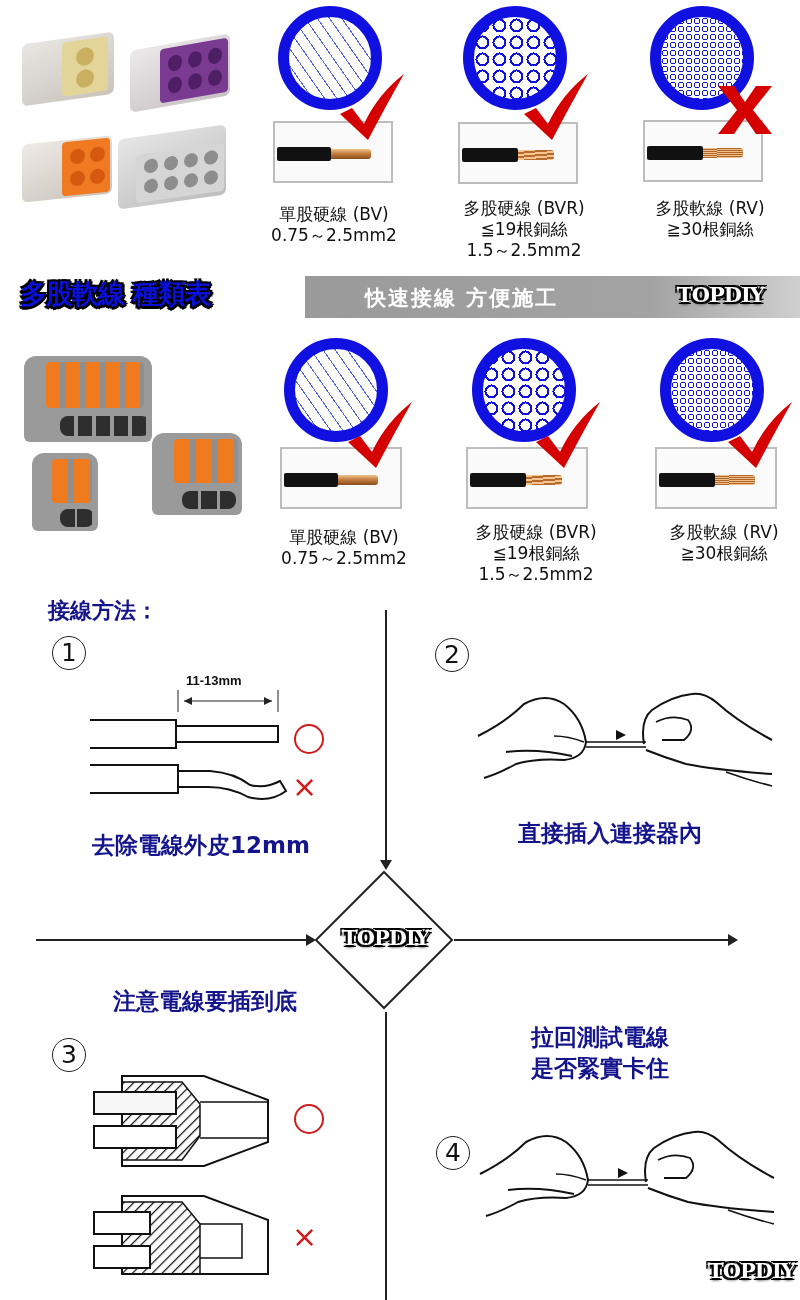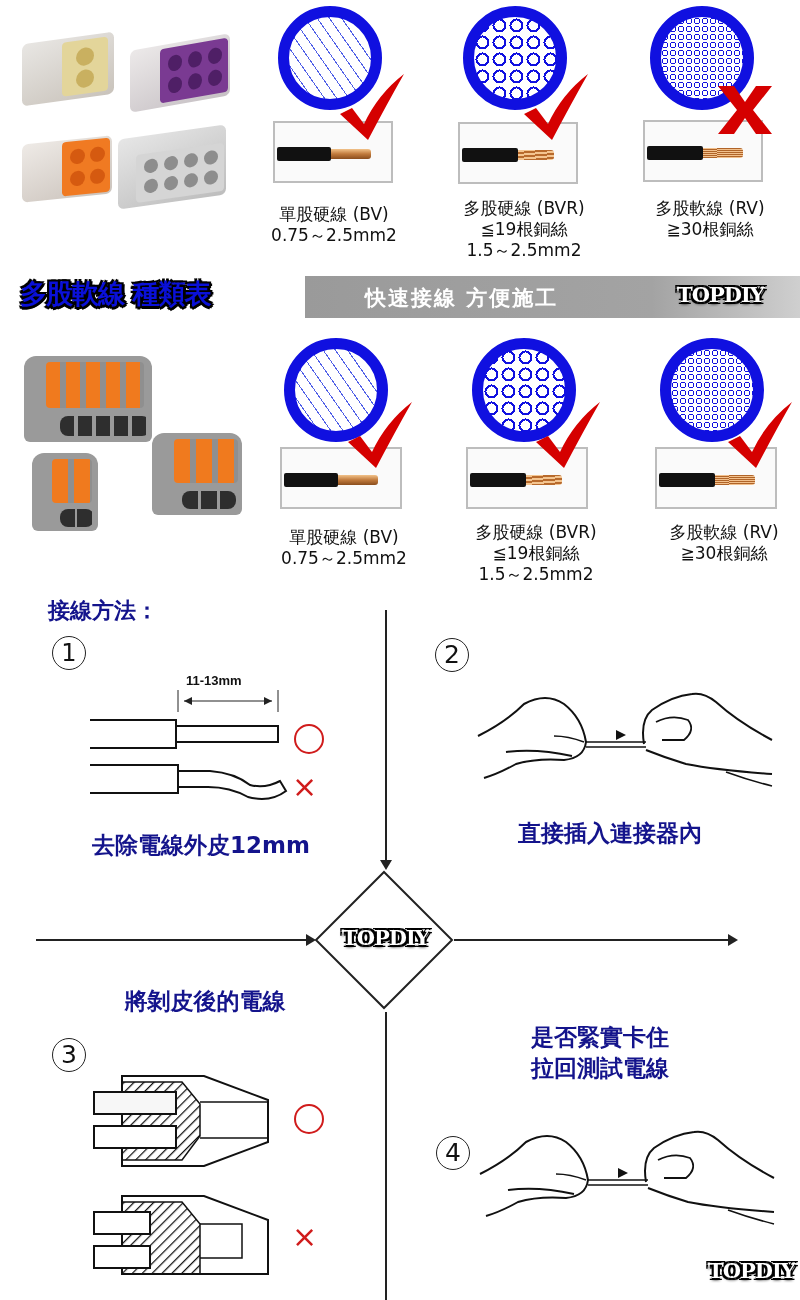--- a/index.html
+++ b/index.html
@@ -261,21 +261,21 @@
     <path d="M180 30 Q196 22 212 28 Q220 38 208 48 L186 48" fill="none" stroke="#111" stroke-width="1.8"></path>
     <path d="M170 58 Q190 66 210 72 Q240 78 296 82" fill="none" stroke="#111" stroke-width="2"></path>
     <path d="M250 80 Q272 88 296 94" fill="none" stroke="#111" stroke-width="1.5"></path>
   </svg>
   <div class="blue-text" style="left:460px;top:818px;width:300px;">
     <div>直接插入連接器內</div>
   </div>
 </div>
 
 <div>
-  <div class="blue-text" style="left:60px;top:986px;width:290px;">將剝皮後的電線</div>
+  <div class="blue-text" style="left:60px;top:986px;width:290px;">注意電線要插到底</div>
   <div class="step-num" style="left:52px;top:1038px;">3</div>
   <svg style="left:92px;top:1074px;" width="180" height="94" viewBox="0 0 180 94">
     <defs>
       <pattern id="hatch" width="7" height="7" patternUnits="userSpaceOnUse" patternTransform="rotate(45)">
         <line x1="0" y1="0" x2="0" y2="7" stroke="#111" stroke-width="2.5"></line>
       </pattern>
     </defs>
     <path d="M30 2 L112 2 L176 26 L176 68 L112 92 L30 92 Z" fill="#fff" stroke="#111" stroke-width="2"></path>
     <path d="M30 8 L90 8 L108 30 L108 62 L90 86 L30 86 Z" fill="url(#hatch)" stroke="#111" stroke-width="1.5"></path>
     <rect x="2" y="18" width="82" height="22" fill="#f7f7f7" stroke="#111" stroke-width="2"></rect>
@@ -289,22 +289,22 @@
     <path d="M30 8 L90 8 L108 30 L108 80 L30 80 Z" fill="url(#hatch)" stroke="#111" stroke-width="1.5"></path>
     <rect x="2" y="18" width="56" height="22" fill="#fff" stroke="#111" stroke-width="2"></rect>
     <rect x="2" y="52" width="56" height="22" fill="#fff" stroke="#111" stroke-width="2"></rect>
     <path d="M108 30 L150 30 L150 64 L108 64" fill="none" stroke="#111" stroke-width="1.5"></path>
   </svg>
   <div class="ng-mark" style="left:292px;top:1222px;">×</div>
 </div>
 
 <div>
   <div class="blue-text" style="left:470px;top:1022px;width:260px;">
+    <div>拉回測試電線</div>
     <div>是否緊實卡住</div>
-    <div>拉回測試電線</div>
   </div>
   <div class="step-num" style="left:436px;top:1136px;">4</div>
   <svg style="left:478px;top:1130px;" width="300" height="100" viewBox="0 0 300 100">
     <path d="M2 44 Q30 30 48 12 Q70 0 88 12 Q106 26 110 50 Q108 66 88 68 Q60 66 40 72 Q22 82 8 86" fill="none" stroke="#111" stroke-width="2"></path>
     <path d="M30 60 Q60 56 96 64" fill="none" stroke="#111" stroke-width="2"></path>
     <path d="M78 44 Q92 44 108 50" fill="none" stroke="#111" stroke-width="1.5"></path>
     <line x1="110" y1="50" x2="170" y2="50" stroke="#111" stroke-width="1.5"></line>
     <line x1="110" y1="55" x2="170" y2="55" stroke="#111" stroke-width="1.5"></line>
     <path d="M140 38 L150 43 L140 48 Z" fill="#111"></path>
     <path d="M168 52 Q164 28 176 18 Q196 4 216 2 Q228 0 240 10 Q262 30 296 48" fill="none" stroke="#111" stroke-width="2"></path>

